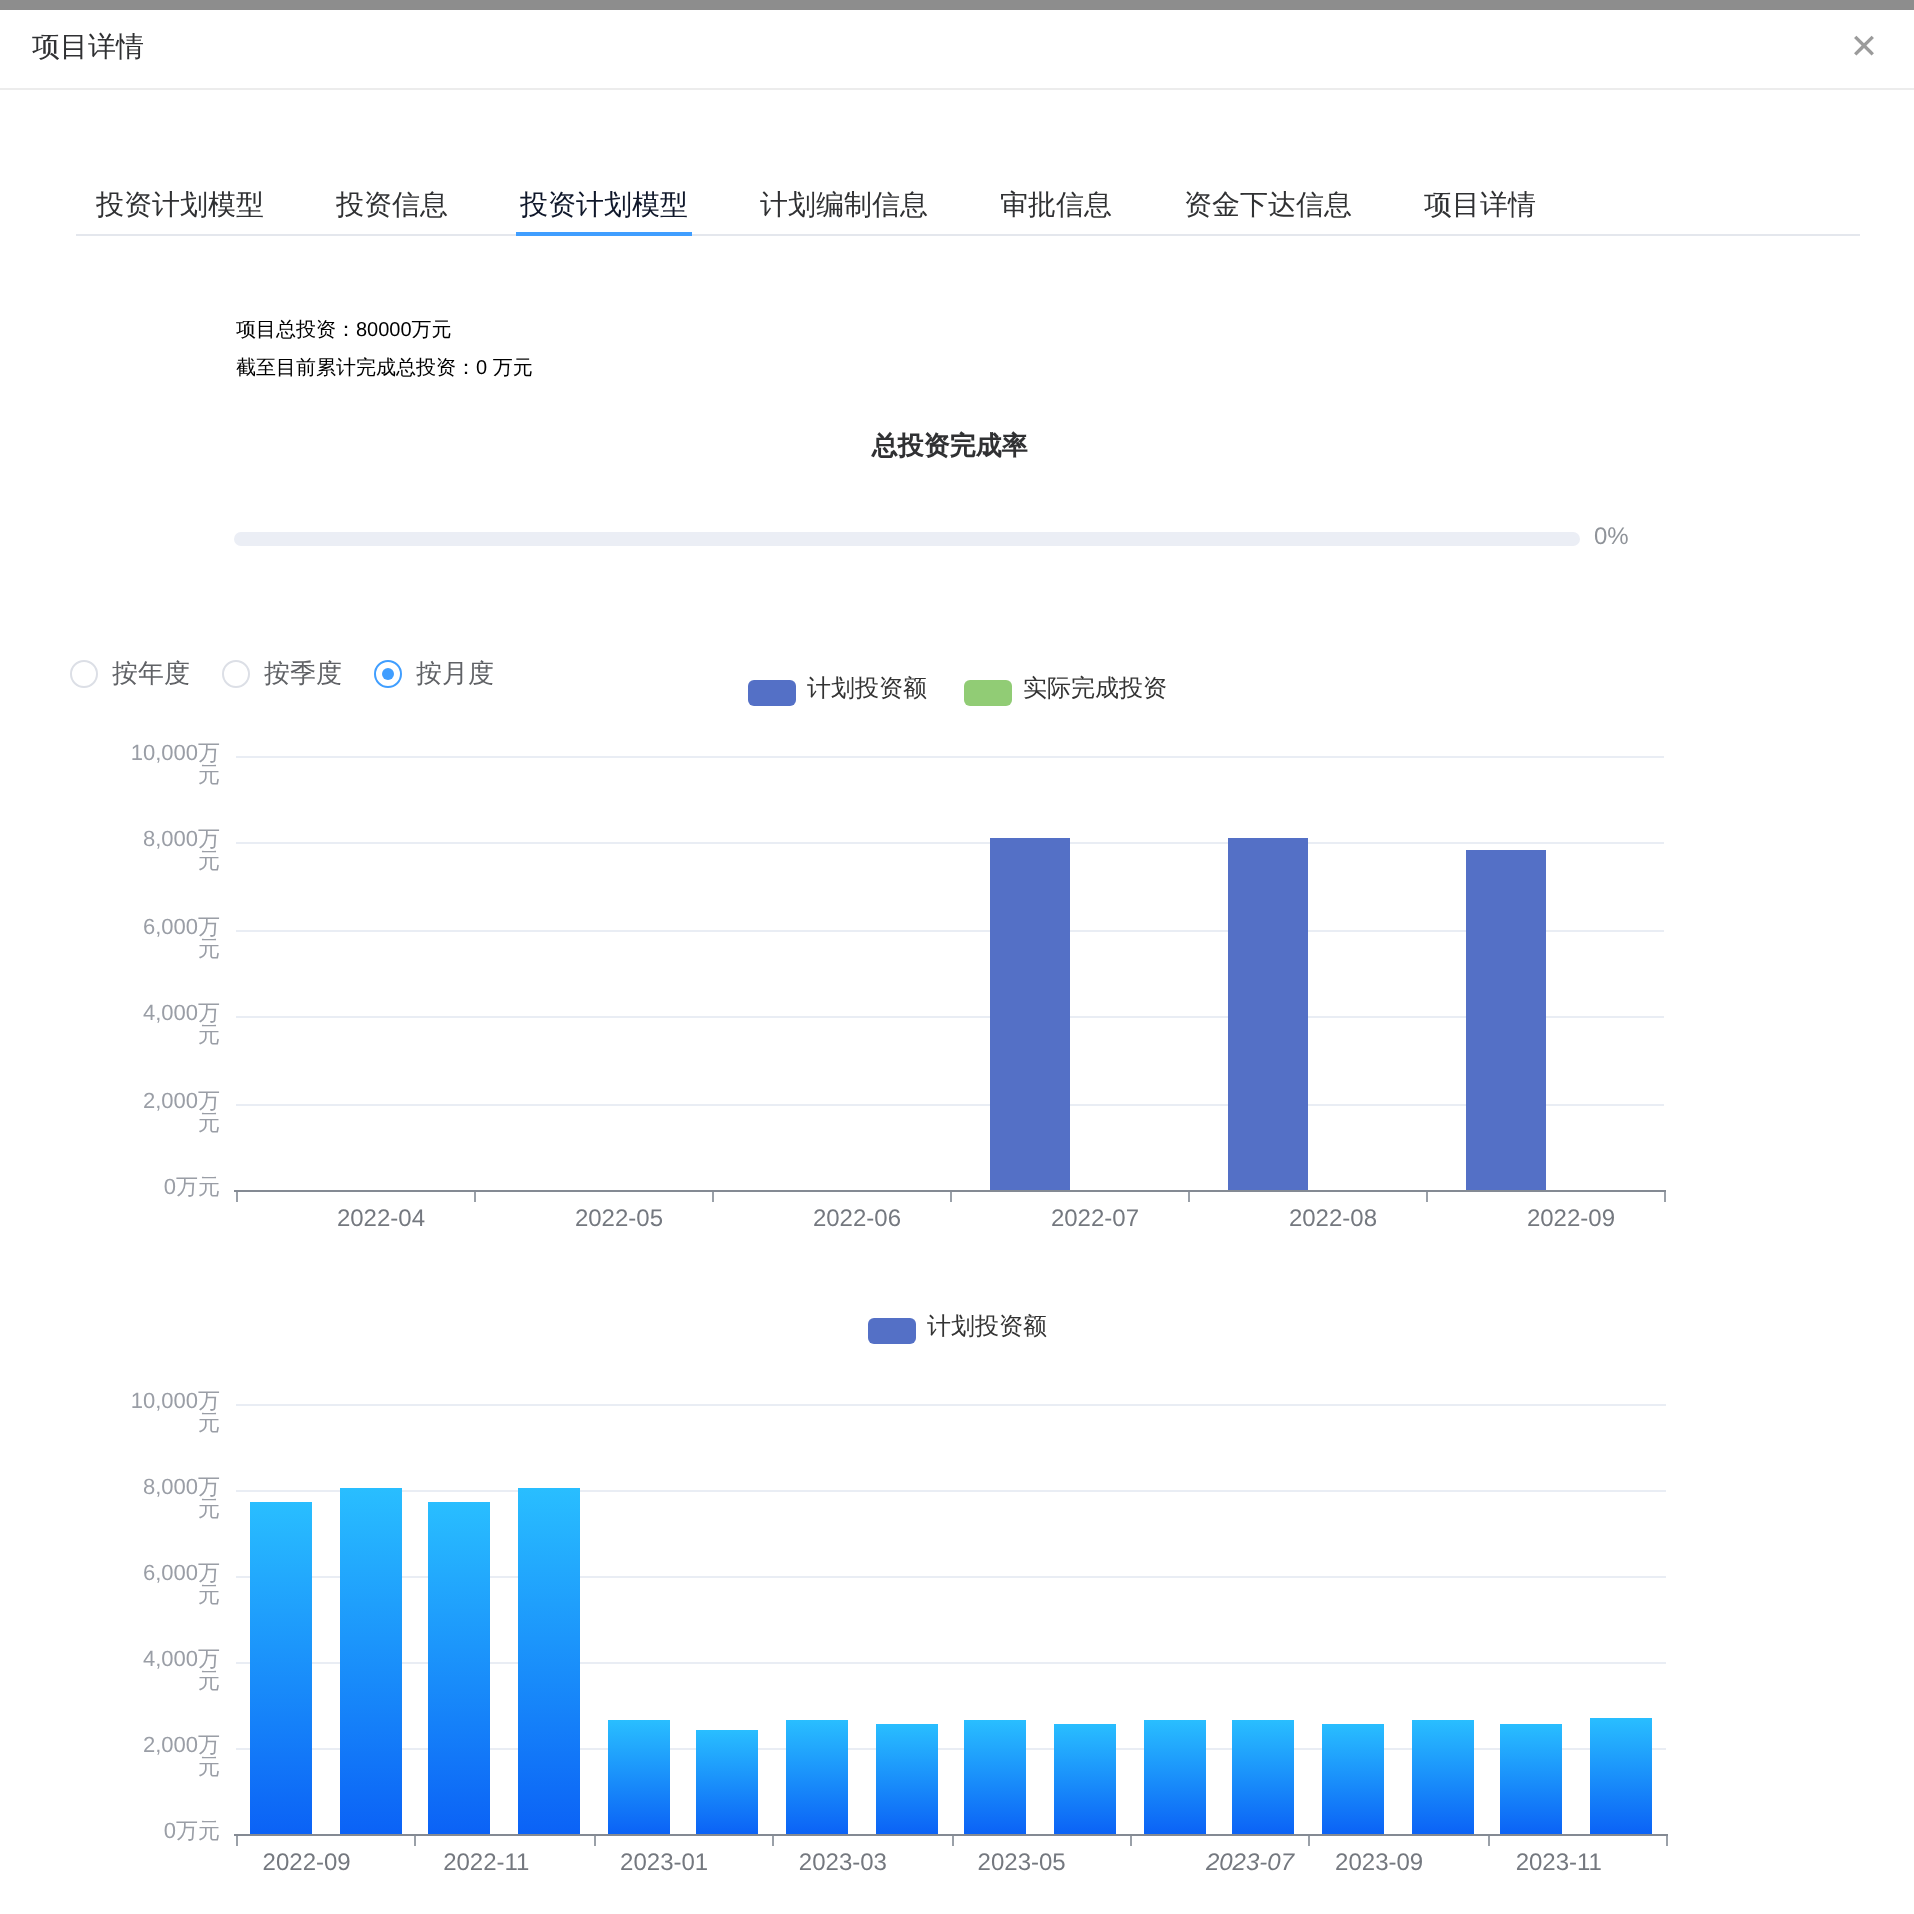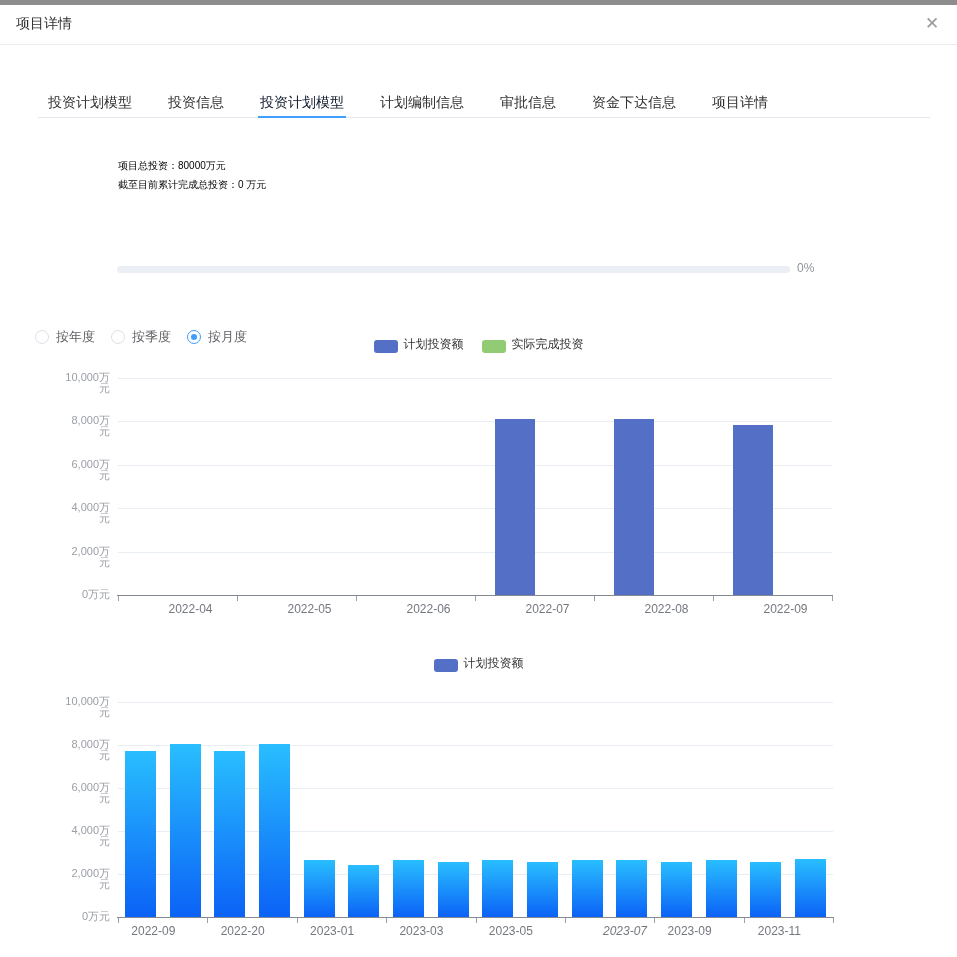--- a/index.html
+++ b/index.html
@@ -66,20 +66,21 @@
     <div class="tab">审批信息</div>
     <div class="tab">资金下达信息</div>
     <div class="tab">项目详情</div>
   </div>
 
   <div class="summary">
     <div><span>项目总投资：</span><span>80000万元</span></div>
     <div><span>截至目前累计完成总投资：</span><span>0 万元</span></div>
   </div>
 
+  <div class="gauge-title">总投资完成率</div>
   <div class="progress-track"></div>
   <div class="progress-pct">0%</div>
 
   <div class="radio-row">
     <div class="radio-opt">
       <span class="radio-circle"></span>
       <span class="radio-label">按年度</span>
     </div>
     <div class="radio-opt">
       <span class="radio-circle"></span>
@@ -188,21 +189,21 @@
       <div class="x-tick" style="left: 118px; top: 918px;"></div>
       <div class="x-tick" style="left: 207.375px; top: 918px;"></div>
       <div class="x-tick" style="left: 296.75px; top: 918px;"></div>
       <div class="x-tick" style="left: 386.125px; top: 918px;"></div>
       <div class="x-tick" style="left: 475.5px; top: 918px;"></div>
       <div class="x-tick" style="left: 564.875px; top: 918px;"></div>
       <div class="x-tick" style="left: 654.25px; top: 918px;"></div>
       <div class="x-tick" style="left: 743.625px; top: 918px;"></div>
       <div class="x-tick" style="left: 833px; top: 918px;"></div>
       <div class="xlab" style="left: 105.344px; width: 70px; top: 924px;">2022-09</div>
-      <div class="xlab" style="left: 194.719px; width: 70px; top: 924px;">2022-20</div>
+      <div class="xlab" style="left: 194.719px; width: 70px; top: 924px;">2022-11</div>
       <div class="xlab" style="left: 284.094px; width: 70px; top: 924px;">2023-01</div>
       <div class="xlab" style="left: 373.469px; width: 70px; top: 924px;">2023-03</div>
       <div class="xlab" style="left: 462.844px; width: 70px; top: 924px;">2023-05</div>
       <div class="xlab" style="left: 577px; width: 70px; top: 924px; font-style: italic;">2023-07</div>
       <div class="xlab" style="left: 641.594px; width: 70px; top: 924px;">2023-09</div>
       <div class="xlab" style="left: 730.969px; width: 70px; top: 924px;">2023-11</div>
       <div class="bar" style="pointer-events: auto; left: 124.844px; width: 31px; top: 751.45px; height: 165.55px; background: linear-gradient(rgb(41, 190, 255), rgb(11, 98, 246));"></div>
       <div class="bar" style="pointer-events: auto; left: 169.531px; width: 31px; top: 743.925px; height: 173.075px; background: linear-gradient(rgb(41, 190, 255), rgb(11, 98, 246));"></div>
       <div class="bar" style="pointer-events: auto; left: 214.219px; width: 31px; top: 751.45px; height: 165.55px; background: linear-gradient(rgb(41, 190, 255), rgb(11, 98, 246));"></div>
       <div class="bar" style="pointer-events: auto; left: 258.906px; width: 31px; top: 743.925px; height: 173.075px; background: linear-gradient(rgb(41, 190, 255), rgb(11, 98, 246));"></div>

